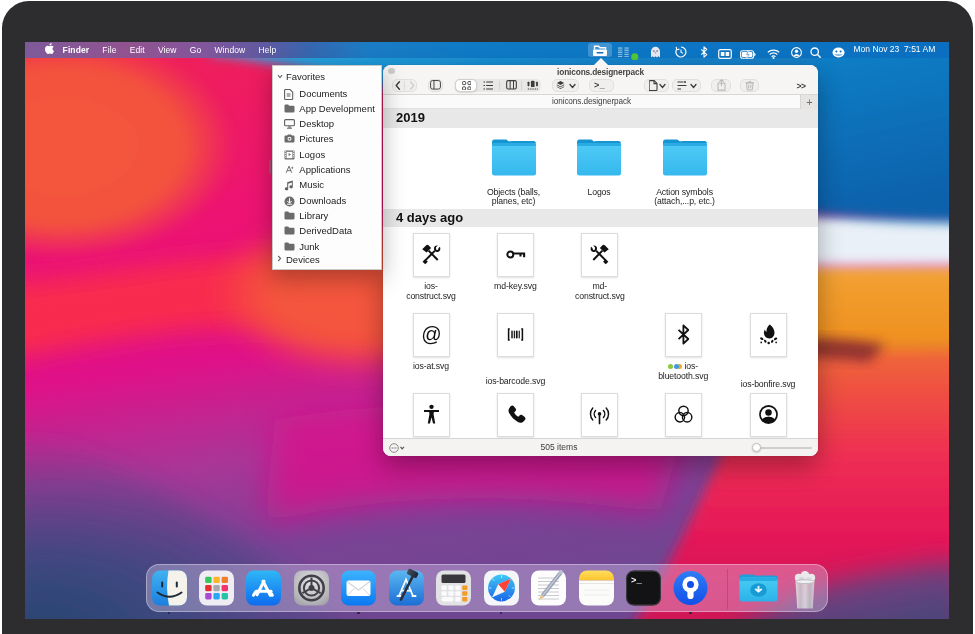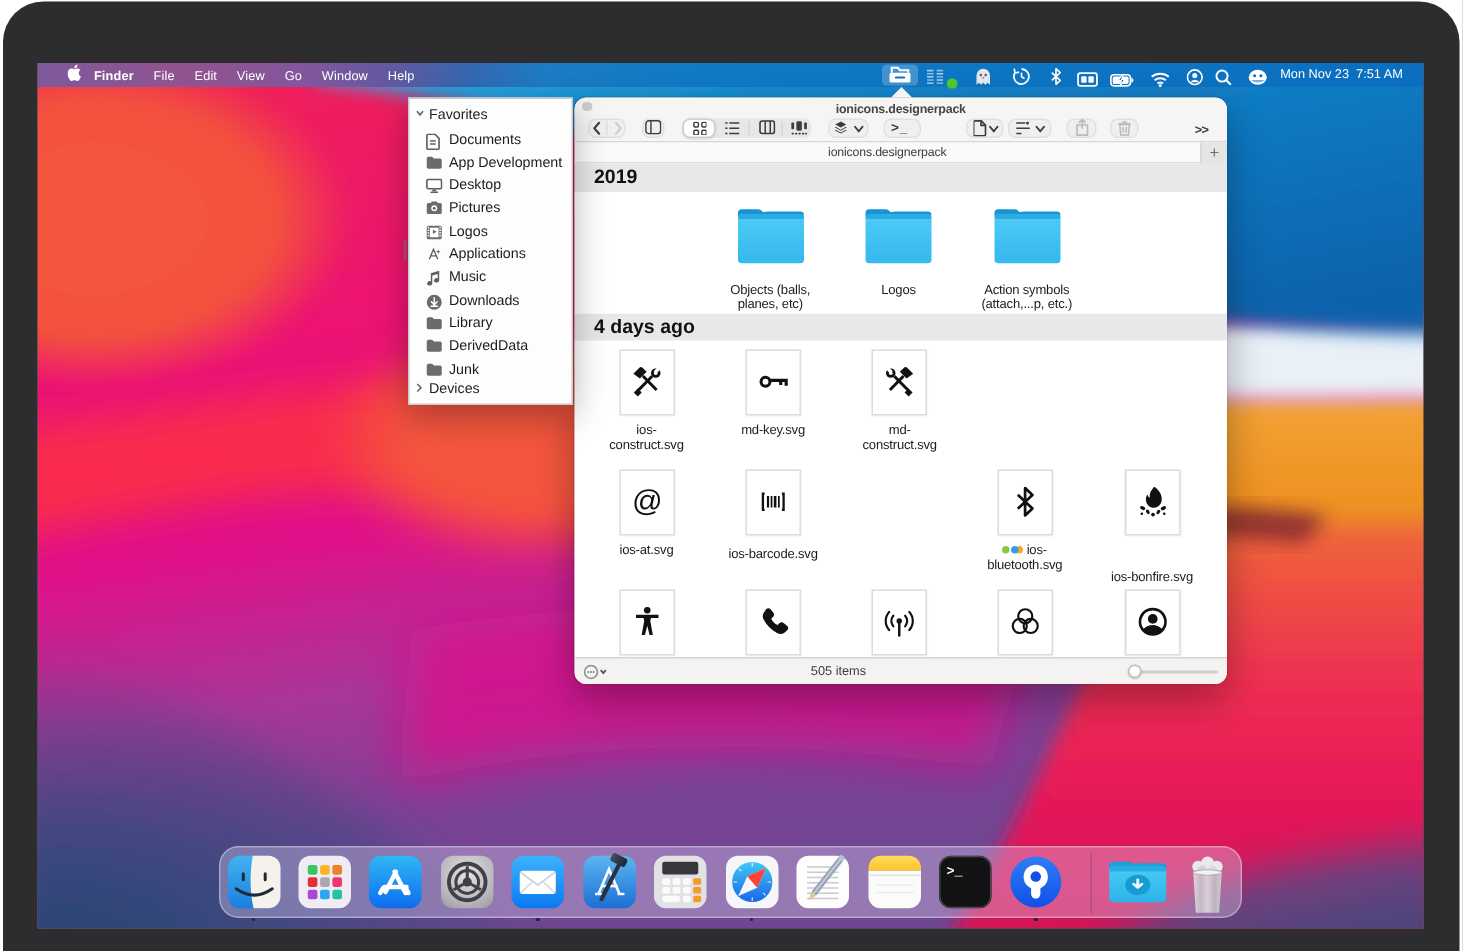--- a/index.html
+++ b/index.html
@@ -523,21 +523,21 @@
               <svg width="23" height="23" viewBox="0 0 24 24">
                 <g fill="#111">
                   <path d="M4 5.5h2v1.6H5.6v9.8H6v1.6H4zM20 5.5h-2v1.6h.4v9.8H18v1.6h2z"></path>
                   <rect x="7.6" y="8" width="1.5" height="8"></rect>
                   <rect x="10.2" y="8" width="1.2" height="8"></rect>
                   <rect x="12.4" y="8" width="1.8" height="8"></rect>
                   <rect x="15.3" y="8" width="1.2" height="8"></rect>
                 </g>
               </svg>
             </div>
-            <div class="lbl" style="margin-top:8px">ios-barcode.svg</div>
+            <div class="lbl" style="margin-top:20px">ios-barcode.svg</div>
           </div>
           <div class="cell" style="left:255.2px;top:248.1px;width:90px">
             <div class="page">
               <svg width="23" height="23" viewBox="0 0 24 24">
                 <path fill="none" stroke="#111" stroke-width="1.9" stroke-linejoin="round" d="M6.8 7.2 17 16.7 11.9 21.5 11.9 2.5 17 7.3 6.8 16.8"></path>
               </svg>
             </div>
             <div class="lbl" style="margin-top:5.5px"><span style="display:inline-block;width:5px;height:5px;border-radius:50%;background:#8dc63f;margin-right:1px"></span><span style="display:inline-block;width:5px;height:5px;border-radius:50%;background:#3b9be4;margin-right:-2px;position:relative;z-index:1"></span><span style="display:inline-block;width:5px;height:5px;border-radius:50%;background:#f5a623;margin-right:2px"></span>ios-<br>bluetooth.svg</div>
           </div>
           <div class="cell" style="left:340px;top:248.1px;width:90px">

